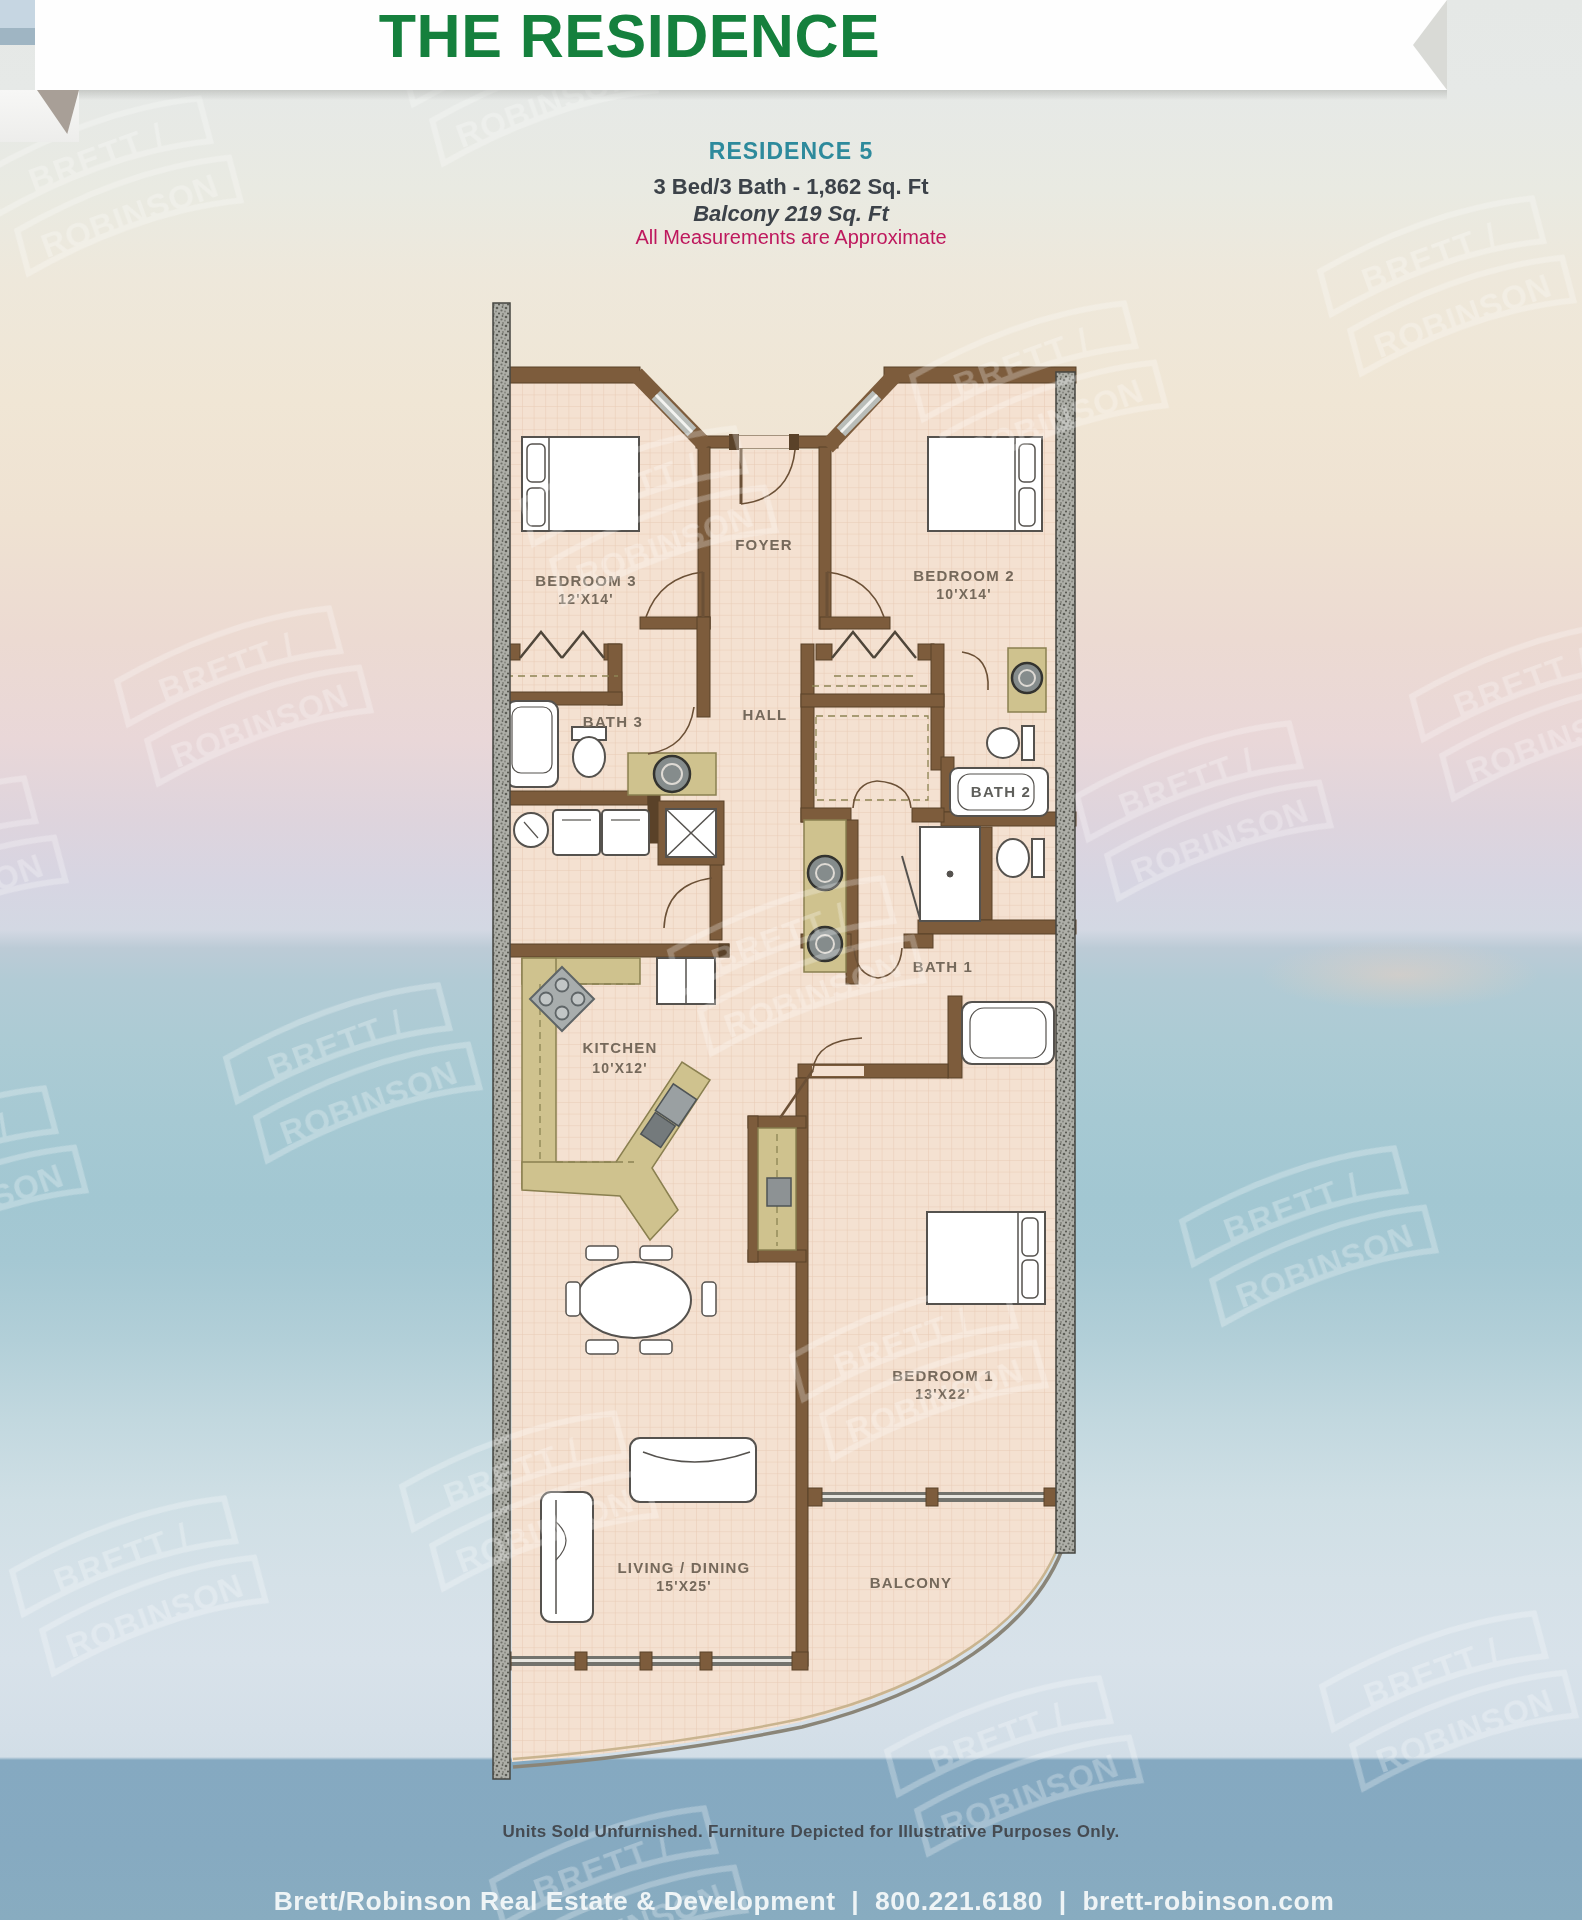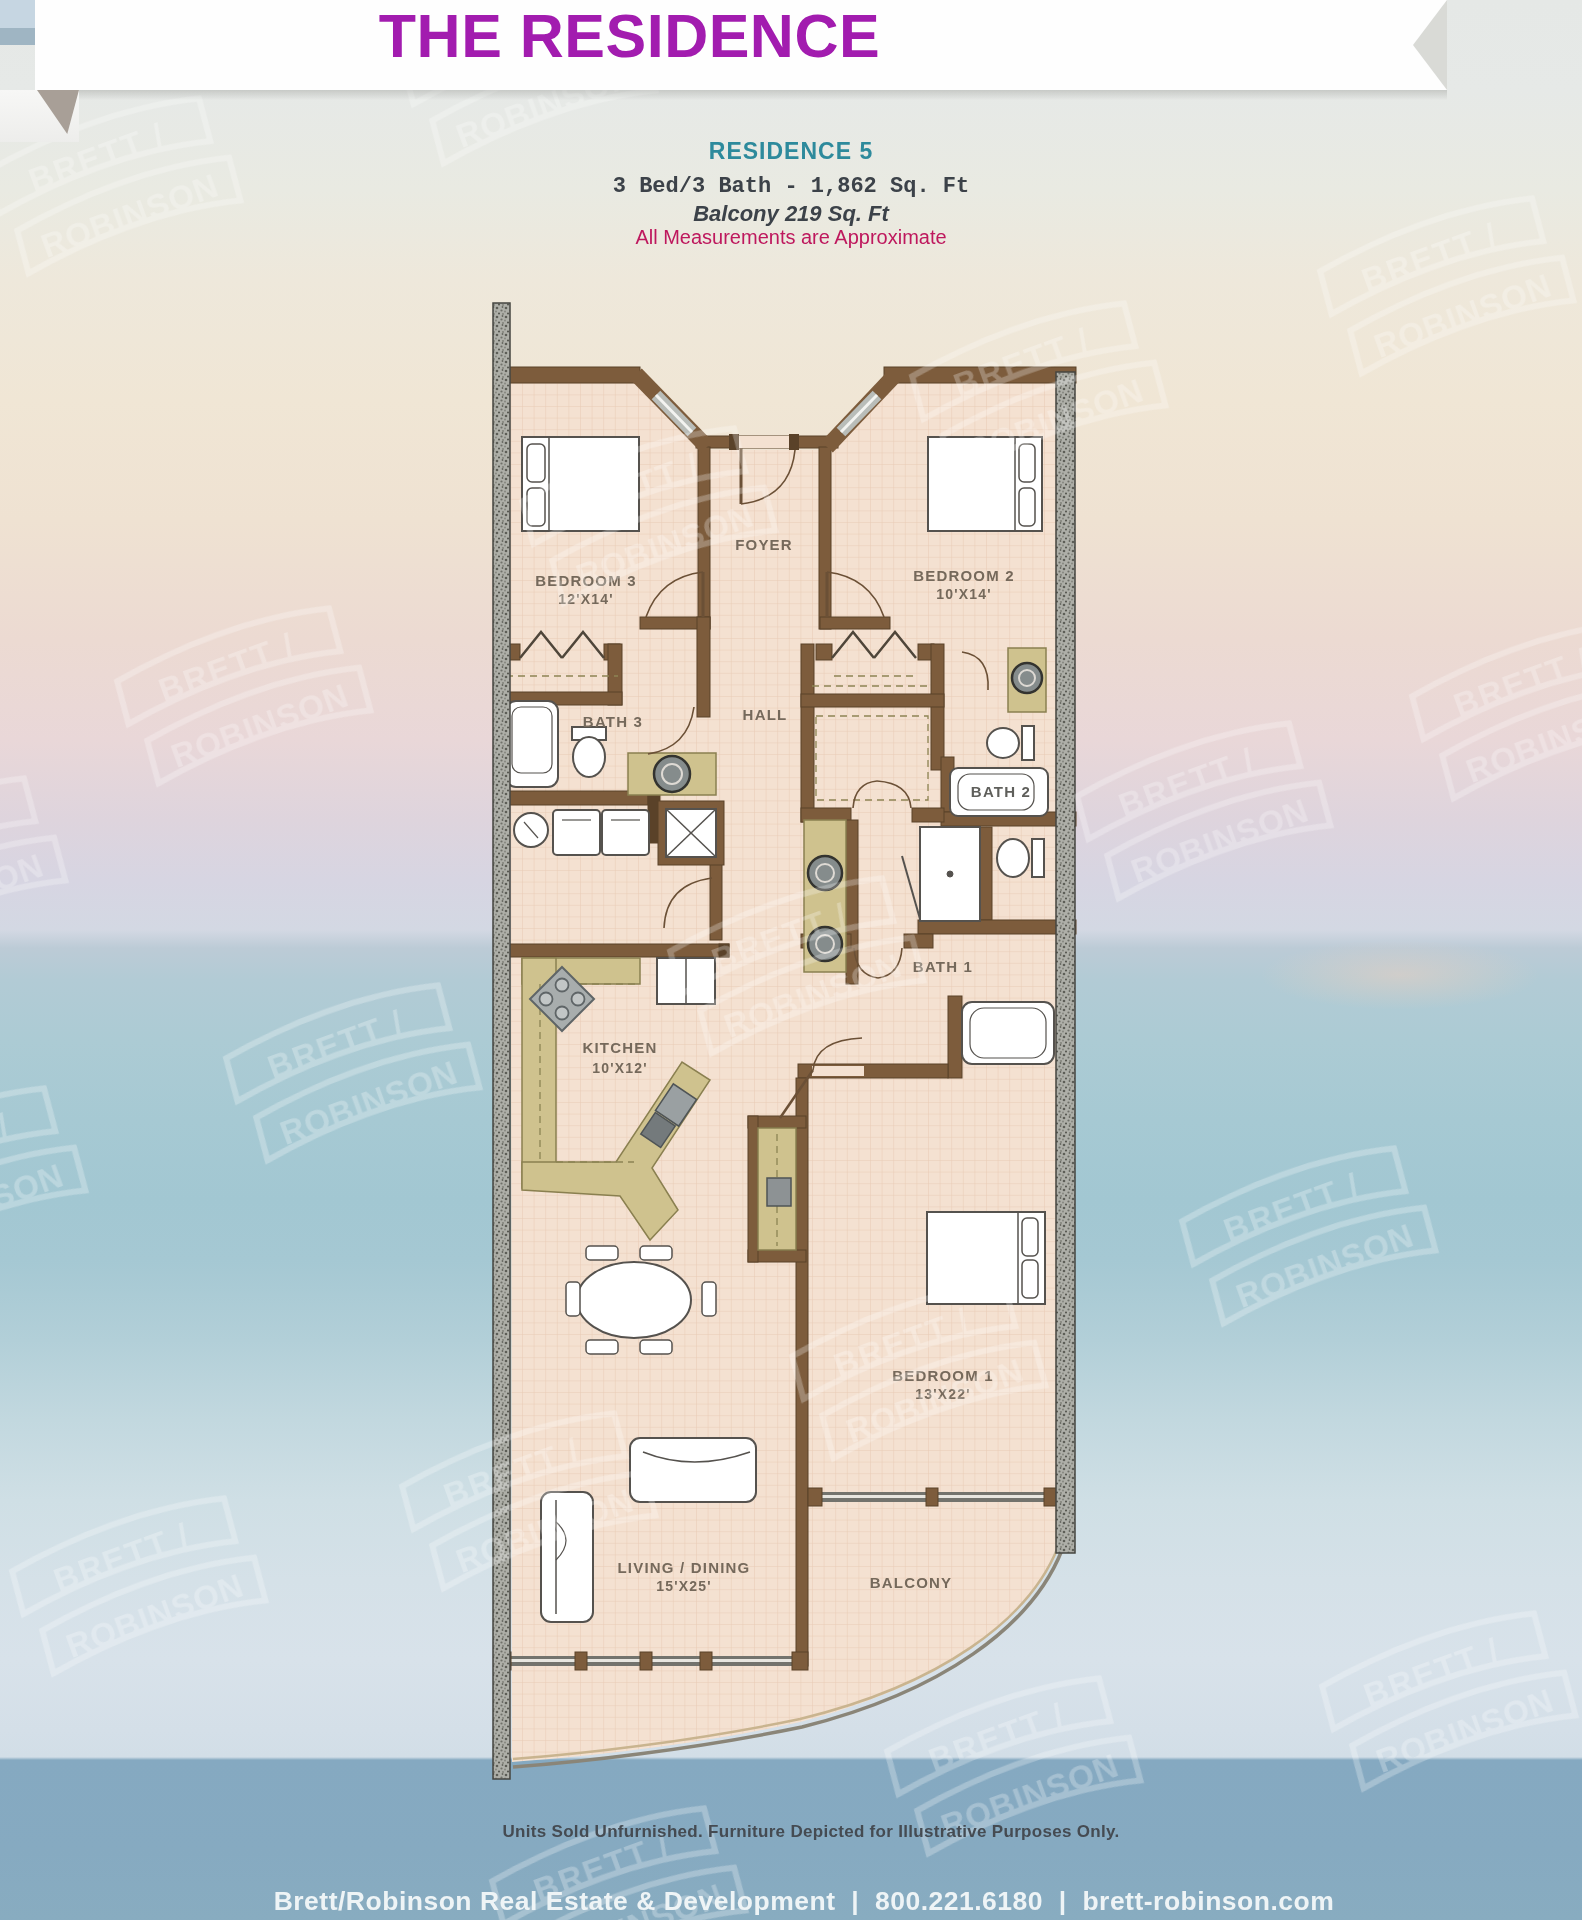--- a/index.html
+++ b/index.html
@@ -19,24 +19,24 @@
   #banner{position:absolute;left:35px;top:0;width:1412px;height:90px;background:#fefefe;}
   #bshadow{position:absolute;left:35px;top:90px;width:1412px;height:10px;
      background:linear-gradient(to bottom,rgba(120,120,115,0.28),rgba(120,120,115,0));}
   #bnotch{position:absolute;left:1413px;top:0px;width:0;height:0;
      border-top:45px solid transparent;border-bottom:45px solid transparent;
      border-right:34px solid #d9dad6;}
   #btail{position:absolute;left:0;top:90px;width:79px;height:52px;background:linear-gradient(to bottom,#f7f7f6,#ededeb);}
   #bfold{position:absolute;left:37px;top:90px;width:42px;height:44px;
      background:#a89f97;clip-path:polygon(0 0,100% 0,72% 100%);}
   #title{position:absolute;left:0;top:1px;width:1259px;text-align:center;
-     font-size:61px;font-weight:bold;letter-spacing:0.5px;color:#a21caf;}
+     font-size:61px;font-weight:bold;letter-spacing:0.5px;color:#15803d;}
   .ctext{position:absolute;left:0;width:1582px;text-align:center;}
   #res5{top:138px;font-size:23px;font-weight:bold;letter-spacing:1px;color:#2d8a9c;}
-  #bed3{top:174px;font-size:22px;font-weight:bold;color:#3c4249;font-family:Liberation Mono, monospace;}
+  #bed3{top:174px;font-size:22px;font-weight:bold;color:#3c4249;}
   #balc{top:201px;font-size:22px;font-weight:bold;color:#3c4249;font-style:italic;}
   #meas{top:226px;font-size:20px;color:#be185d;}
   #units{top:1822px;font-size:17px;font-weight:bold;color:#454b52;letter-spacing:0.3px;margin-left:20px;}
   #footer{top:1886px;font-size:26.5px;font-weight:bold;color:#eef4f6;letter-spacing:0.5px;padding-left:13px;}
   svg{position:absolute;left:0;top:0;}
 </style>
 </head>
 <body>
 <div id="bg"></div>
 <div id="patch"></div>

